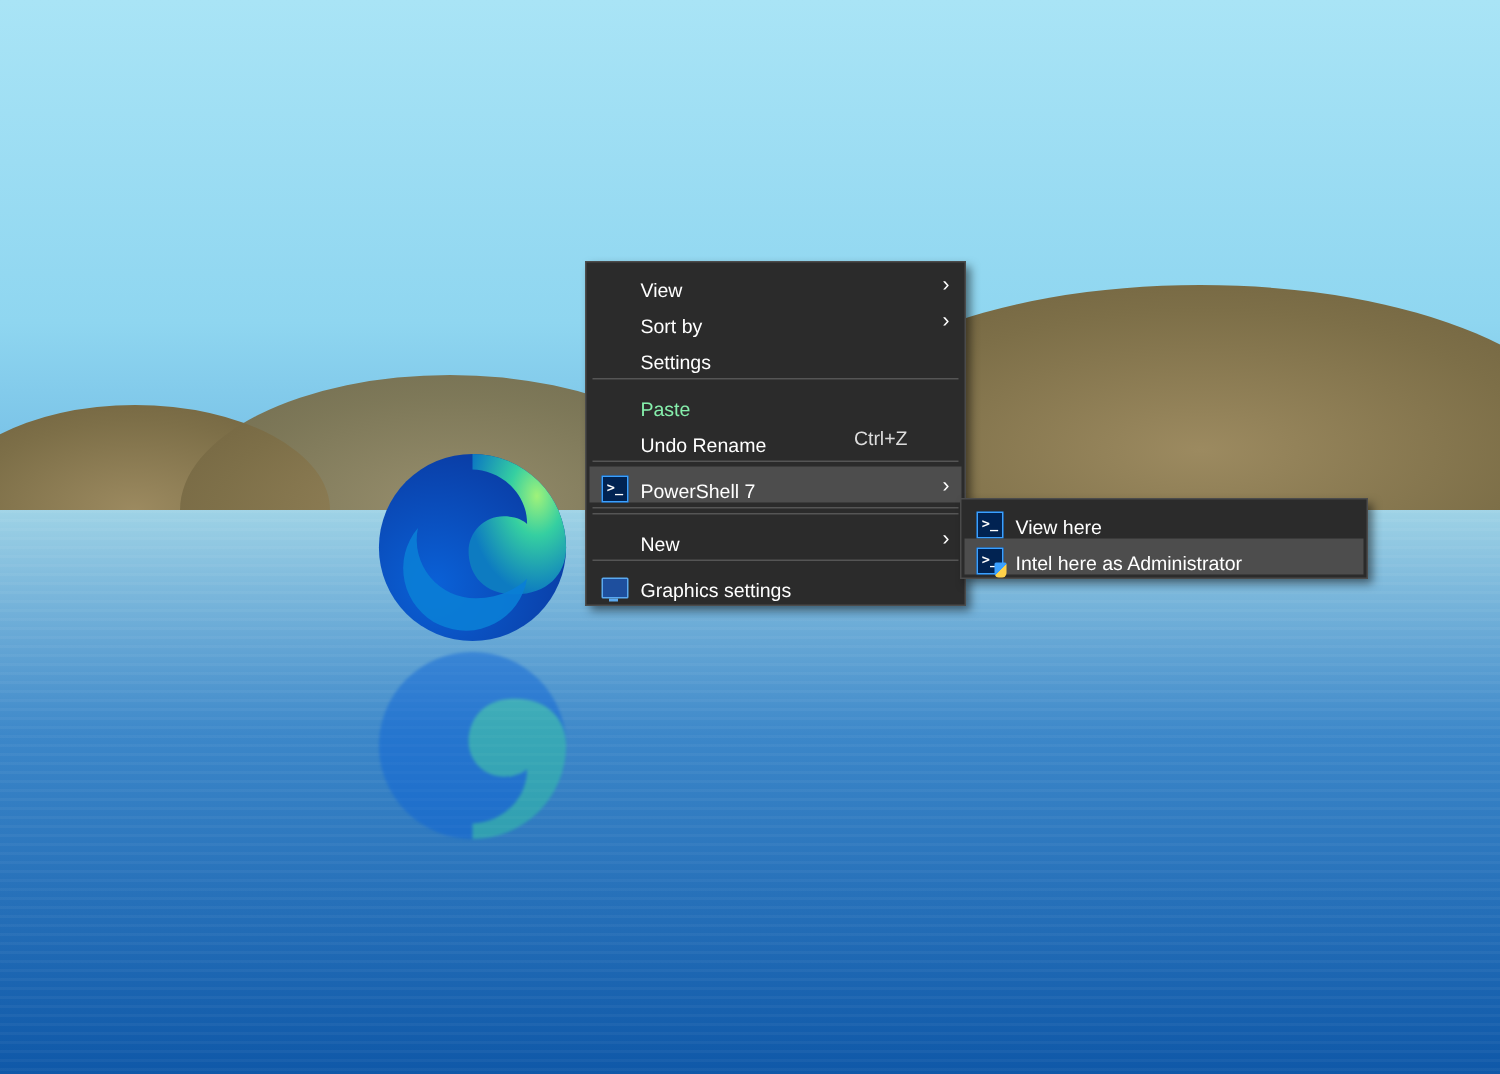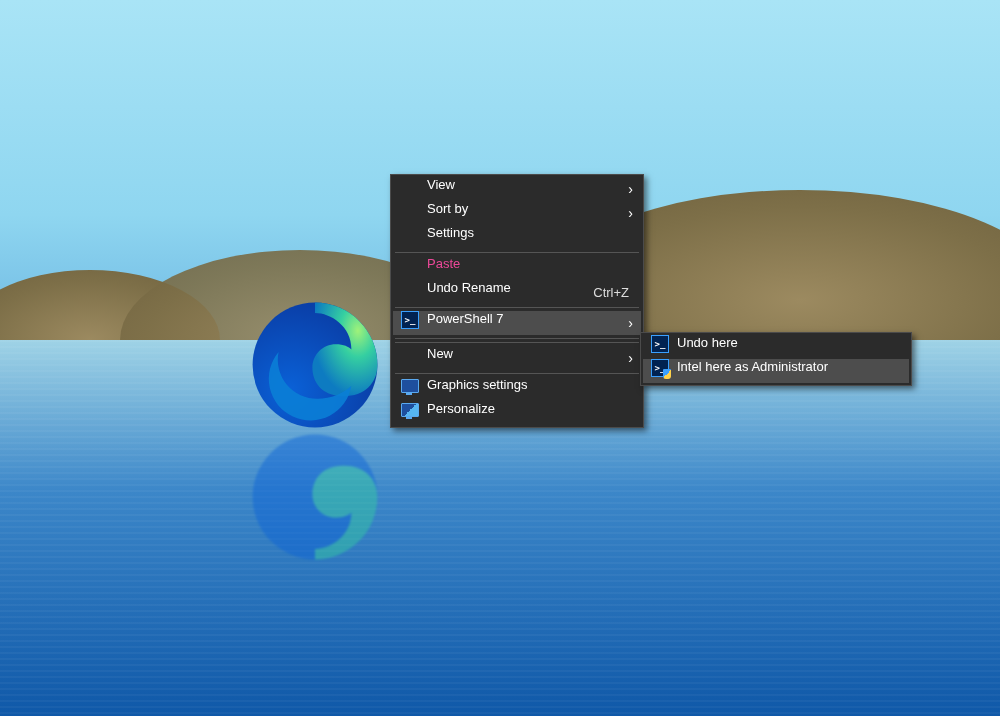--- a/index.html
+++ b/index.html
@@ -71,28 +71,28 @@
     position: absolute;
     background: #2b2b2b;
     border: 1px solid #4b4b4b;
     box-shadow: 3px 3px 6px rgba(0,0,0,0.5);
     padding: 2px;
     color: #fff;
     min-width: 248px;
   }
   .ctx .row {
     display: flex;
-    align-items: flex-start;
+    align-items: flex-end;
     height: 24px;
     padding: 0 28px 0 8px;
     white-space: nowrap;
     position: relative;
   }
   .ctx .row.hl { background: #4d4d4d; }
-  .ctx .row.disabled { color: #ec4899; }
+  .ctx .row.disabled { color: #86efac; }
   .ctx .sep {
     height: 1px;
     margin: 3px 2px;
     background: #555;
   }
   .ctx .ico {
     width: 18px; height: 18px;
     margin-right: 8px;
     display: inline-flex;
     align-items: center; justify-content: center;
@@ -101,21 +101,21 @@
   .ctx .noico { width: 26px; flex-shrink: 0; }
   .ctx .arrow {
     position: absolute;
     right: 8px; top: 50%;
     transform: translateY(-50%);
     font-size: 14px;
     color: #fff;
   }
   .ctx .hotkey {
     position: absolute;
-    right: 12px; top: 50%;
+    right: 36px; top: 50%;
     transform: translateY(-50%);
     color: #ddd;
   }
   .ctx.main { left: 390px; top: 174px; width: 248px; }
   .ctx.sub  { left: 640px; top: 332px; width: 266px; }
 
   
   .ps-ico {
     width:16px;height:16px;background:#012352;border:1px solid #3aa0ff;
     display:inline-flex;align-items:center;justify-content:center;
@@ -228,34 +228,28 @@
       <span>New</span>
       <span class="arrow">›</span>
     </div>
     <div class="sep"></div>
     <div class="row hov">
       <span class="ico">
           <span class="mon-ico"></span>
         </span>
       <span>Graphics settings</span>
     </div>
-    <div class="row hov">
-      <span class="ico">
-          <span class="mon2-ico"></span>
-        </span>
-      <span>Personalize</span>
-    </div>
   </div>
 
   <div class="ctx sub">
     <div class="row hov">
       <span class="ico">
           <span class="ps-ico">&gt;_</span>
         </span>
-      <span>Undo here</span>
+      <span>View here</span>
     </div>
     <div class="row hl">
       <span class="ico">
           <span class="ps-ico ps-shield">&gt;_</span>
         </span>
       <span>Intel here as Administrator</span>
     </div>
   </div>
 
 </div>

